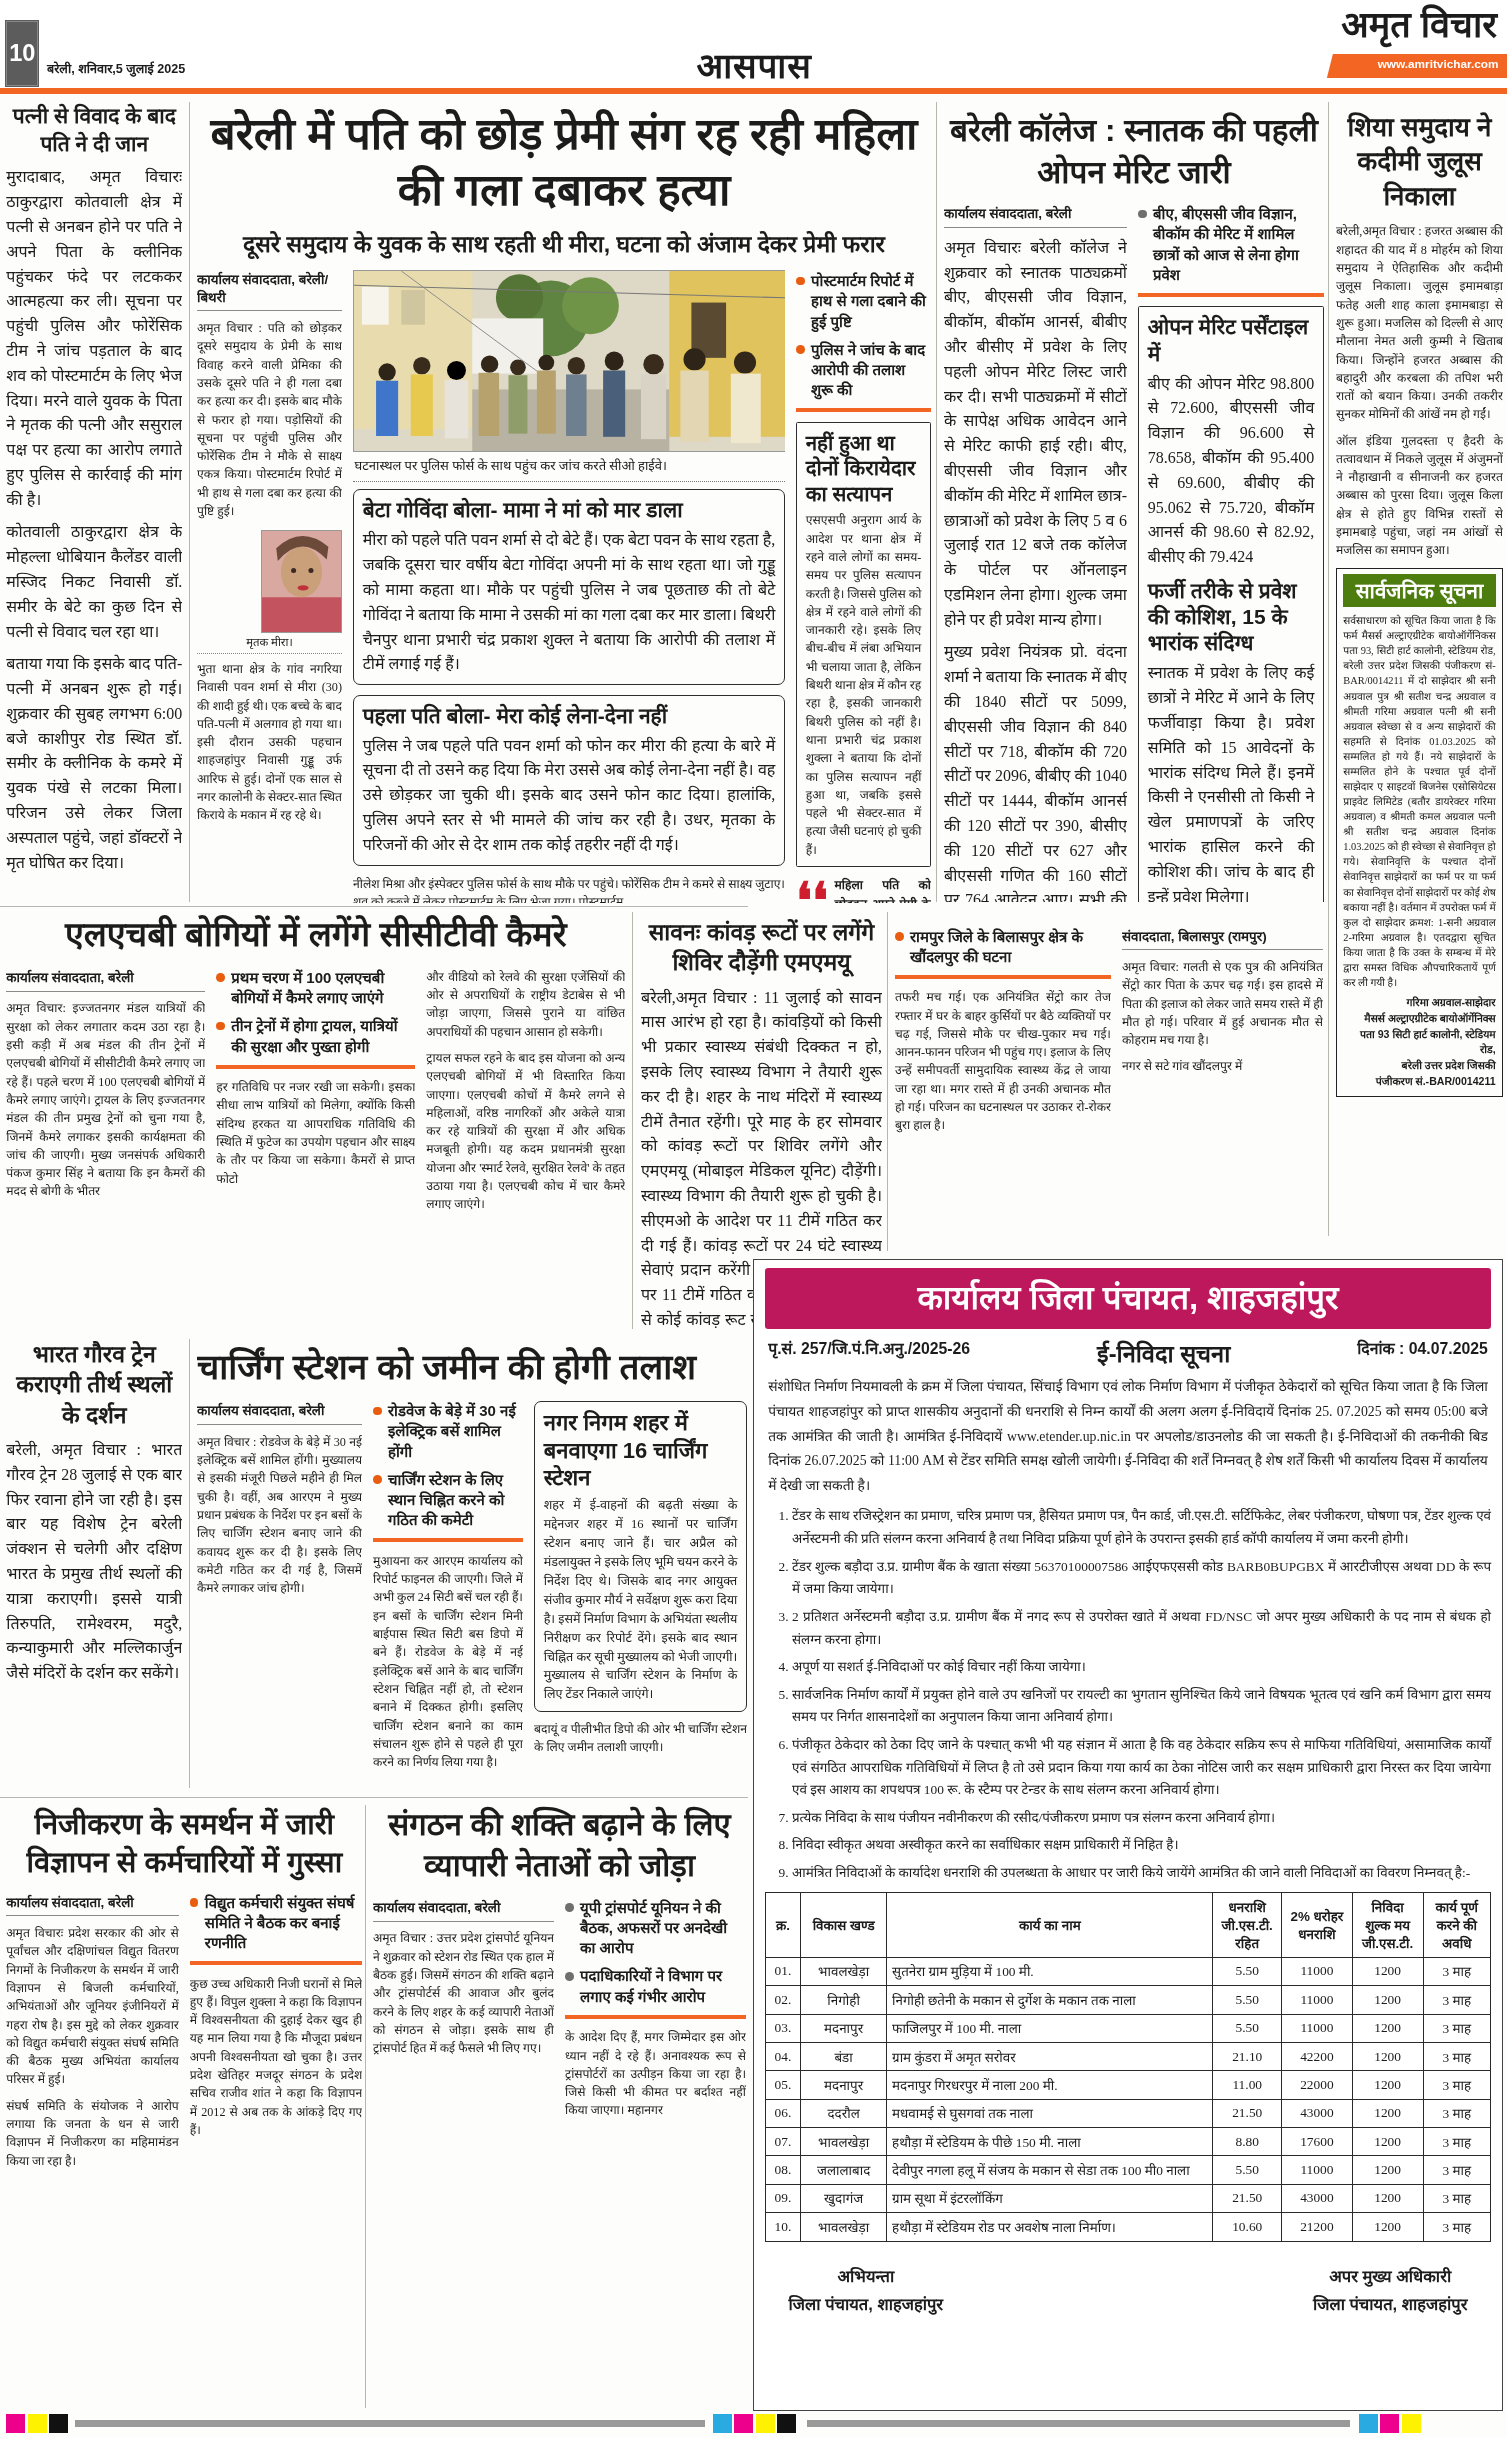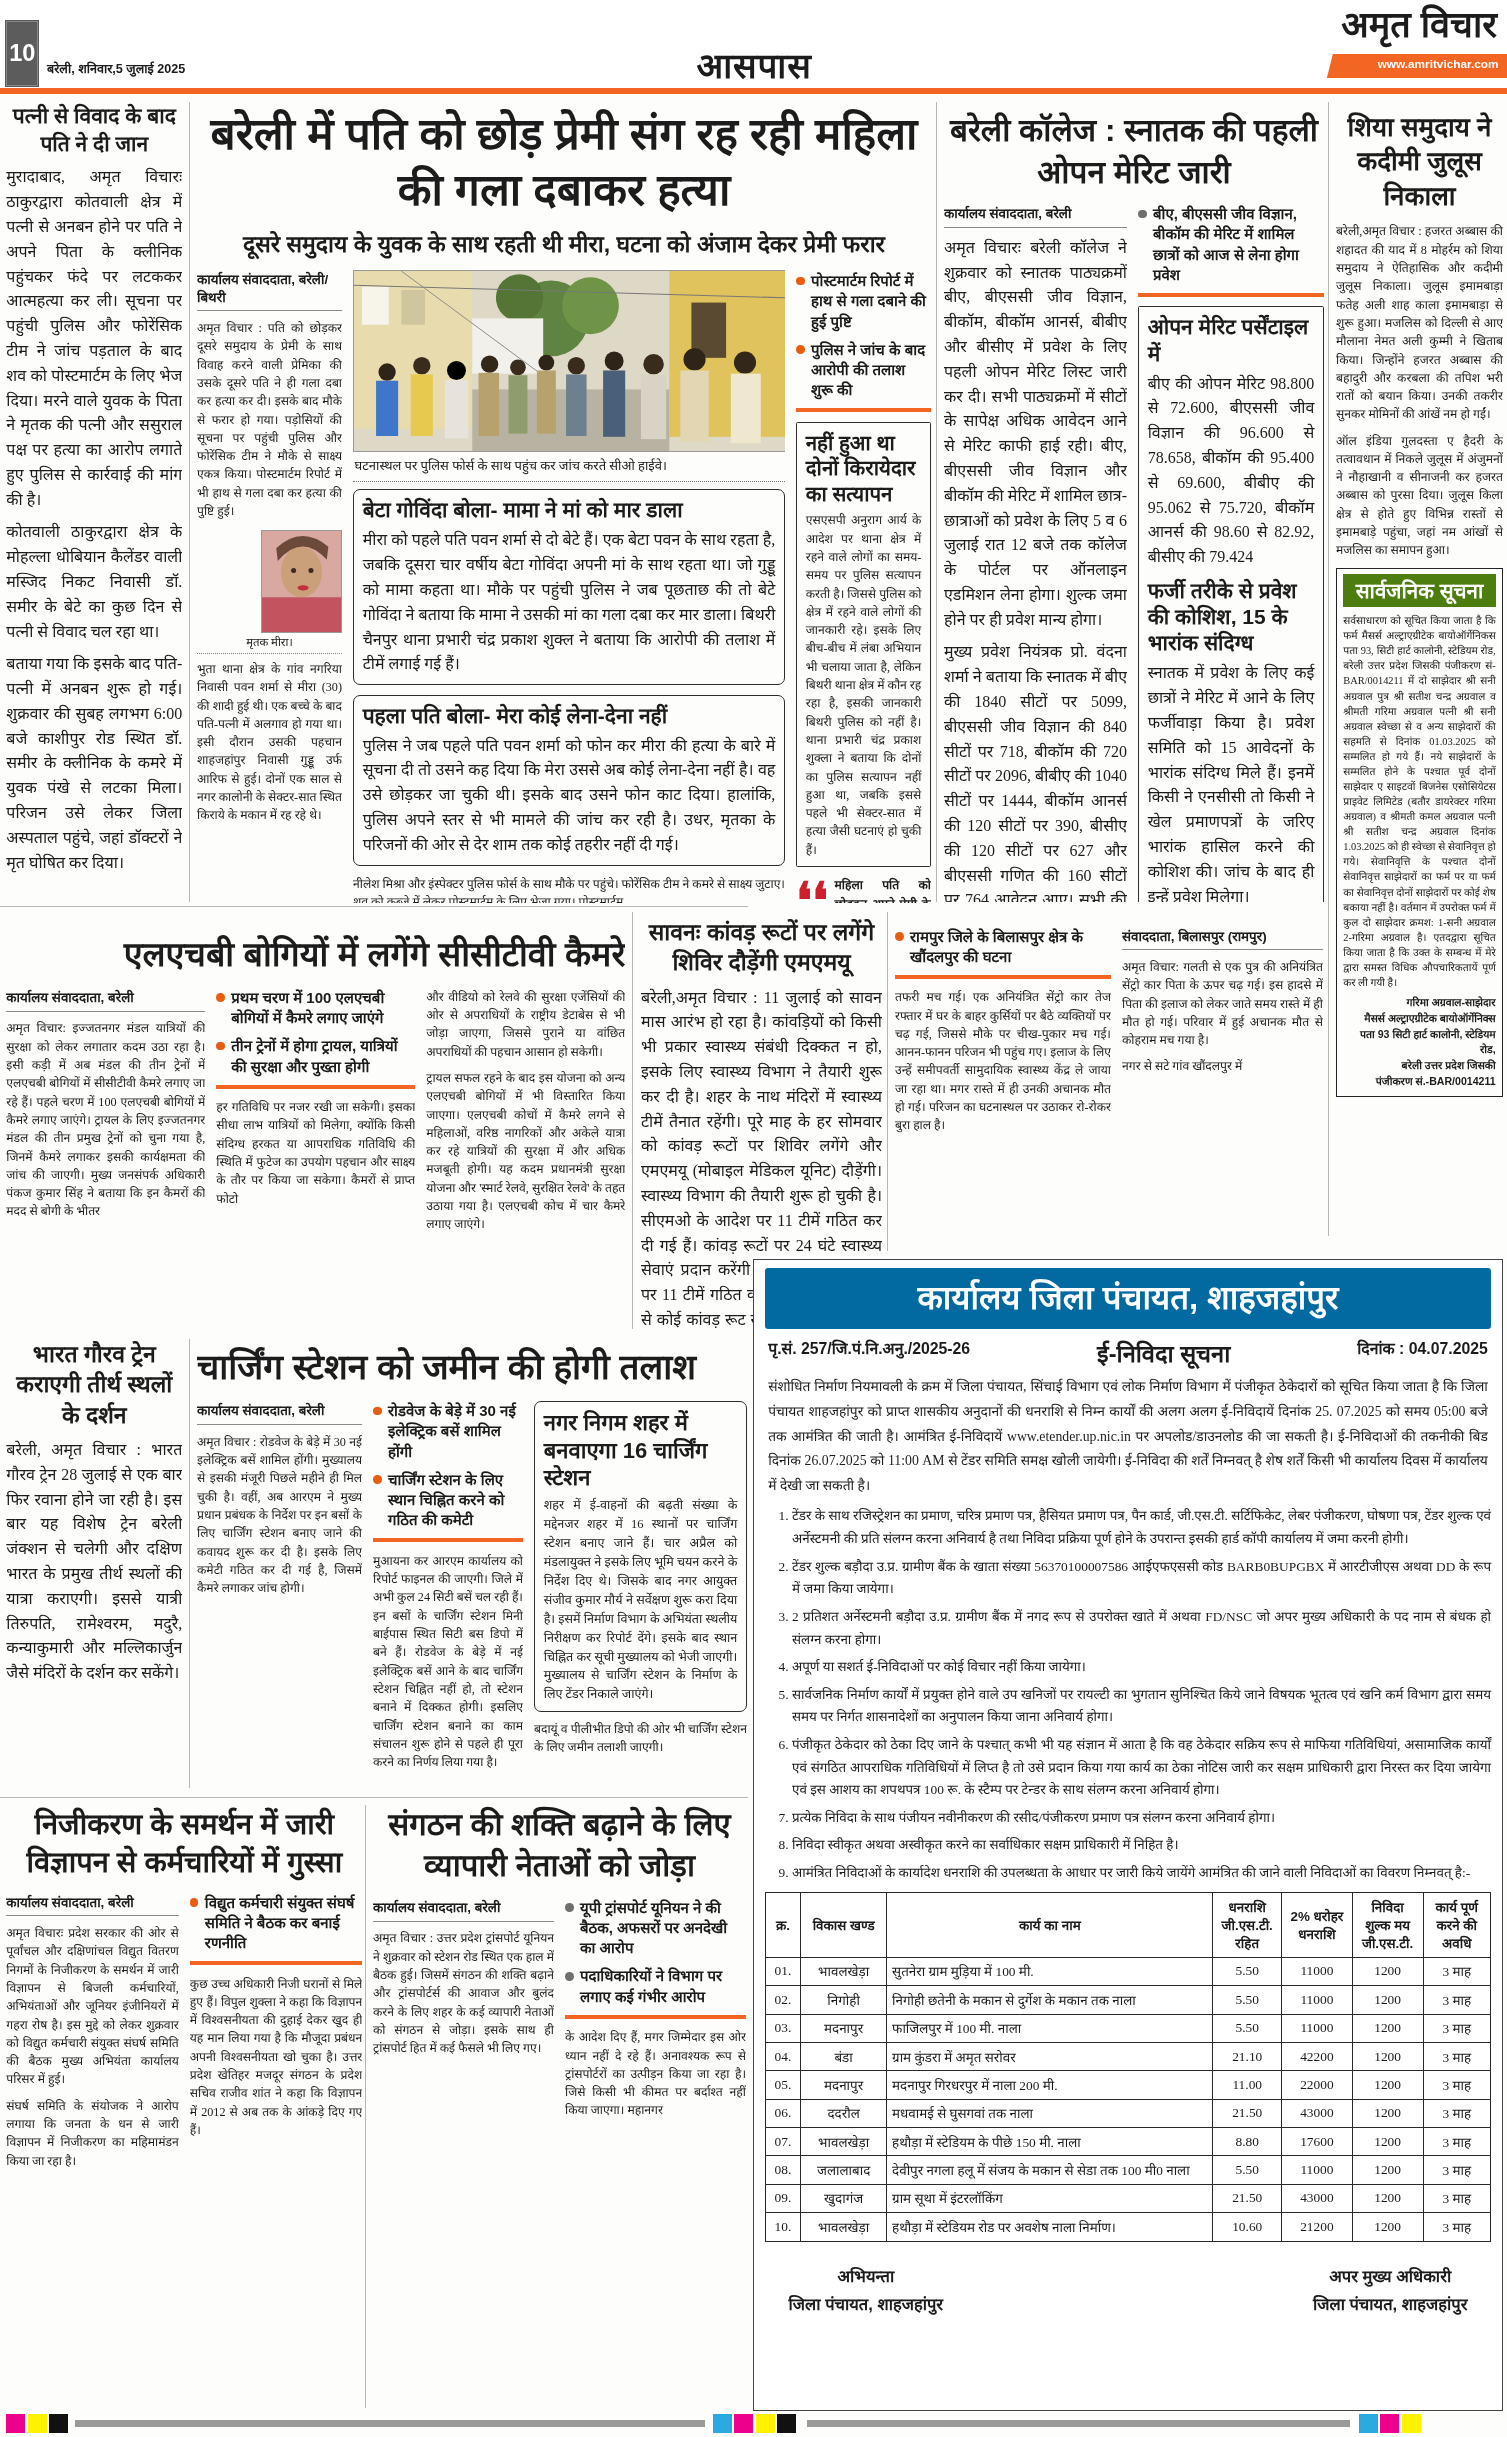--- a/index.html
+++ b/index.html
@@ -38,21 +38,21 @@
   .nbox{border:1.6px solid #2e2e2e;border-radius:7px;padding:7px 8.7px;}
   .nbox h4{margin:0 0 4.7px 0;font:800 21px "Liberation Sans",sans-serif;line-height:1.25;}
   .capt{font-size:13px;margin:4.7px 1.6px 6.3px 1.6px;}
   .dotsep{border-top:1.6px dotted #777;margin:3.2px 0 7.9px 0;}
   .qmark{float:left;font:900 50px "Liberation Sans",sans-serif;color:#cf1f2e;line-height:.8;margin:4.7px 6.3px 0 0;}
   .qtext{font-weight:700;font-size:12.2px;line-height:1.5;text-align:justify;}
   .portrait{width:79px;height:101px;float:right;margin:1.6px 0 1.6px 6.3px;border:0.8px solid #999;}
   .portrait-cap{clear:right;text-align:center;font-size:11.4px;border-bottom:0.8px dotted #888;padding-bottom:3.2px;margin-bottom:6.3px;}
   
   .ad{border:0.8px solid #444;padding:7.9px 11px;box-sizing:border-box;background:#fff;}
-  .ad-banner{background:#0369a1;color:#fff;text-align:center;font:800 33px "Liberation Sans",sans-serif;
+  .ad-banner{background:#be185d;color:#fff;text-align:center;font:800 33px "Liberation Sans",sans-serif;
              padding:6.3px 0 9.5px 0;border-radius:3.2px;}
   .ad-refrow{display:flex;justify-content:space-between;align-items:flex-start;margin:7.9px 3.2px 3.2px 3.2px;
              font:700 15.8px "Liberation Sans",sans-serif;}
   .ad-title{font:800 23.6px "Liberation Sans",sans-serif;}
   .ad-intro{font-size:13.8px;line-height:1.8;margin:6.3px 3.2px;}
   ol.conds{margin:3.2px 0 7.9px 0;padding-left:27px;font-size:13.4px;line-height:1.7;}
   ol.conds li{margin-bottom:4.7px;text-align:justify;}
   table.tender{border-collapse:collapse;width:100%;margin-top:4.7px;}
   table.tender th,table.tender td{border:1.3px solid #2a2a2a;padding:4.7px 4.7px;font-size:13.4px;vertical-align:middle;}
   table.tender th{font:700 13.4px "Liberation Sans",sans-serif;text-align:center;}
@@ -226,21 +226,21 @@
         <div>पता 93 सिटी हार्ट कालोनी, स्टेडियम रोड,</div>
         <div>बरेली उत्तर प्रदेश जिसकी</div>
         <div>पंजीकरण सं.-BAR/0014211</div>
       </div>
     </div>
   </section>
 
   <div class="hrule" style="left:0;top:906px;width:748px;"></div>
 
   <section class="art" style="left:6.3px;top:912px;width:619px;height:421px;">
-    <div class="hl" style="font-size:34px;text-align:right;white-space:nowrap;margin-top:20px;">एलएचबी बोगियों में लगेंगे सीसीटीवी कैमरे</div>
+    <div class="hl" style="font-size:34px;text-align:center;white-space:nowrap;">एलएचबी बोगियों में लगेंगे सीसीटीवी कैमरे</div>
     <div class="cols" style="margin-top:11px;">
       <div class="col" style="flex:1;">
         <div class="byline">कार्यालय संवाददाता, बरेली</div>
         <p class="body15">अमृत विचार: इज्जतनगर मंडल यात्रियों की सुरक्षा को लेकर लगातार कदम उठा रहा है। इसी कड़ी में अब मंडल की तीन ट्रेनों में एलएचबी बोगियों में सीसीटीवी कैमरे लगाए जा रहे हैं। पहले चरण में 100 एलएचबी बोगियों में कैमरे लगाए जाएंगे। ट्रायल के लिए इज्जतनगर मंडल की तीन प्रमुख ट्रेनों को चुना गया है, जिनमें कैमरे लगाकर इसकी कार्यक्षमता की जांच की जाएगी। मुख्य जनसंपर्क अधिकारी पंकज कुमार सिंह ने बताया कि इन कैमरों की मदद से बोगी के भीतर</p>
       </div>
       <div class="col" style="flex:1;">
         <div class="b">
             <span>प्रथम चरण में 100 एलएचबी बोगियों में कैमरे लगाए जाएंगे</span>
           </div>
         <div class="b">

